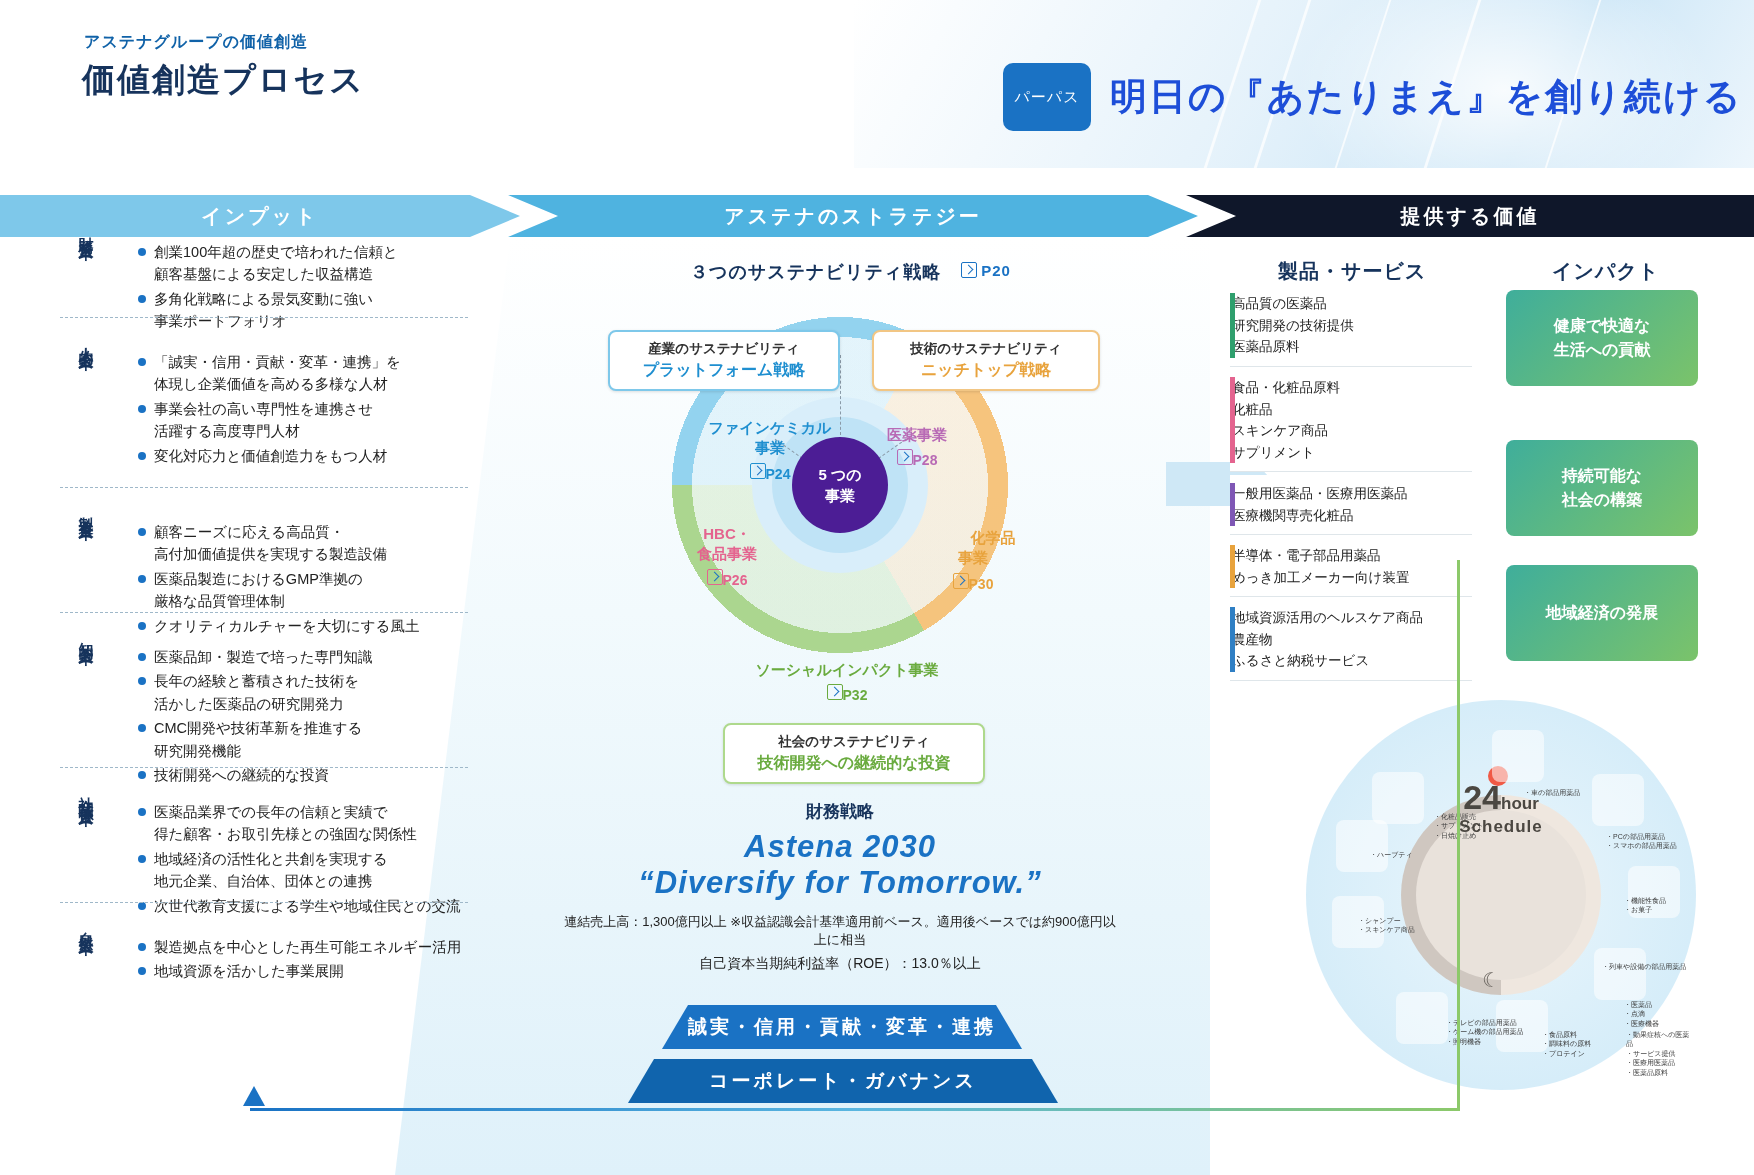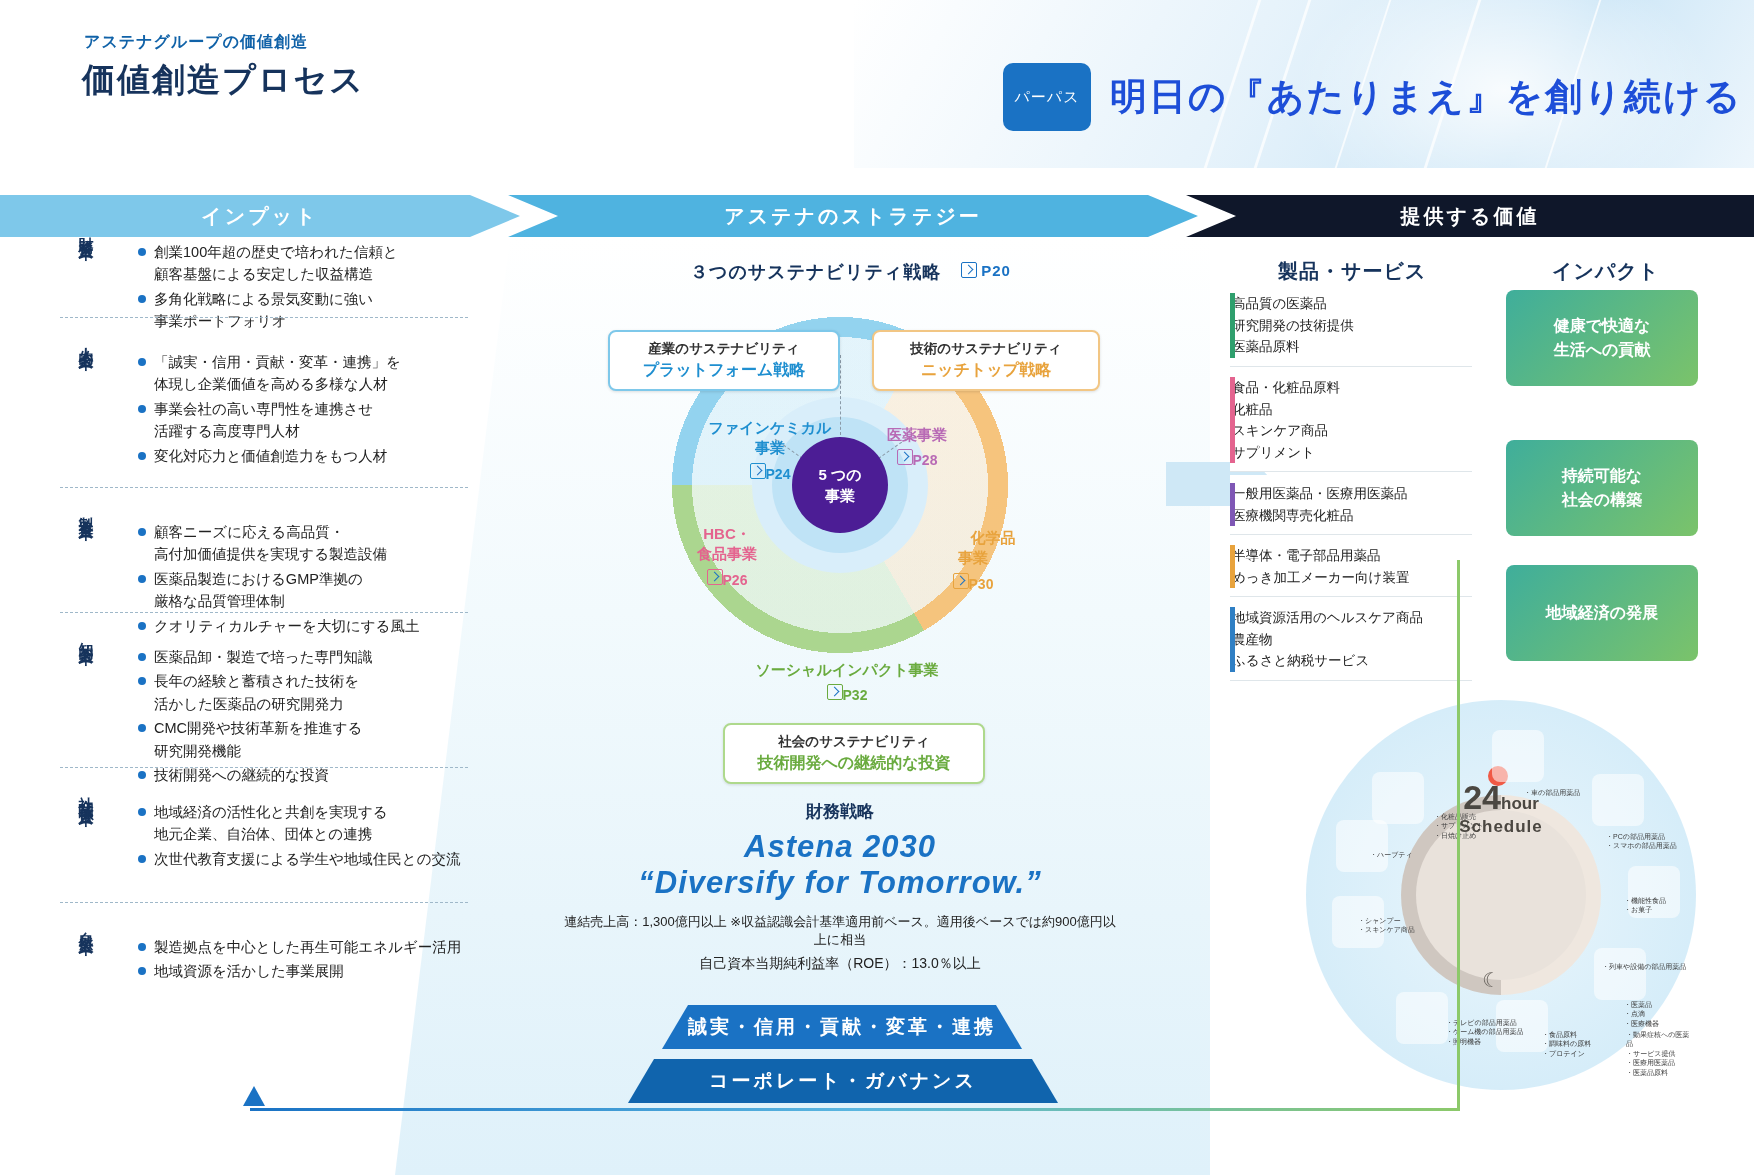--- a/index.html
+++ b/index.html
@@ -169,20 +169,22 @@
         <li style="white-space: pre-line;">長年の経験と蓄積された技術を
 活かした医薬品の研究開発力</li>
         <li style="white-space: pre-line;">CMC開発や技術革新を推進する
 研究開発機能</li>
         <li style="white-space: pre-line;">技術開発への継続的な投資</li>
       </ul>
     </div>
     <div class="cap" style="top: 785px;">
       <div class="vlabel">社会関係資本</div>
       <ul>
+        <li style="white-space: pre-line;">医薬品業界での長年の信頼と実績で
+得た顧客・お取引先様との強固な関係性</li>
         <li style="white-space: pre-line;">地域経済の活性化と共創を実現する
 地元企業、自治体、団体との連携</li>
         <li style="white-space: pre-line;">次世代教育支援による学生や地域住民との交流</li>
       </ul>
     </div>
     <div class="cap" style="top: 920px;">
       <div class="vlabel">自然資本</div>
       <ul>
         <li style="white-space: pre-line;">製造拠点を中心とした再生可能エネルギー活用</li>
         <li style="white-space: pre-line;">地域資源を活かした事業展開</li>

